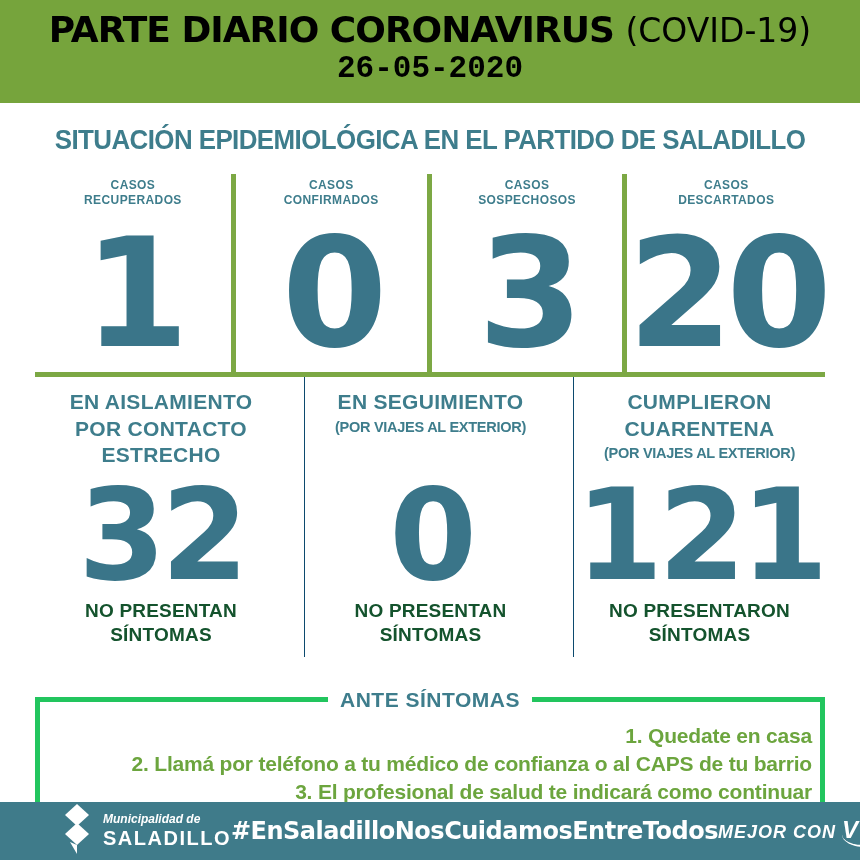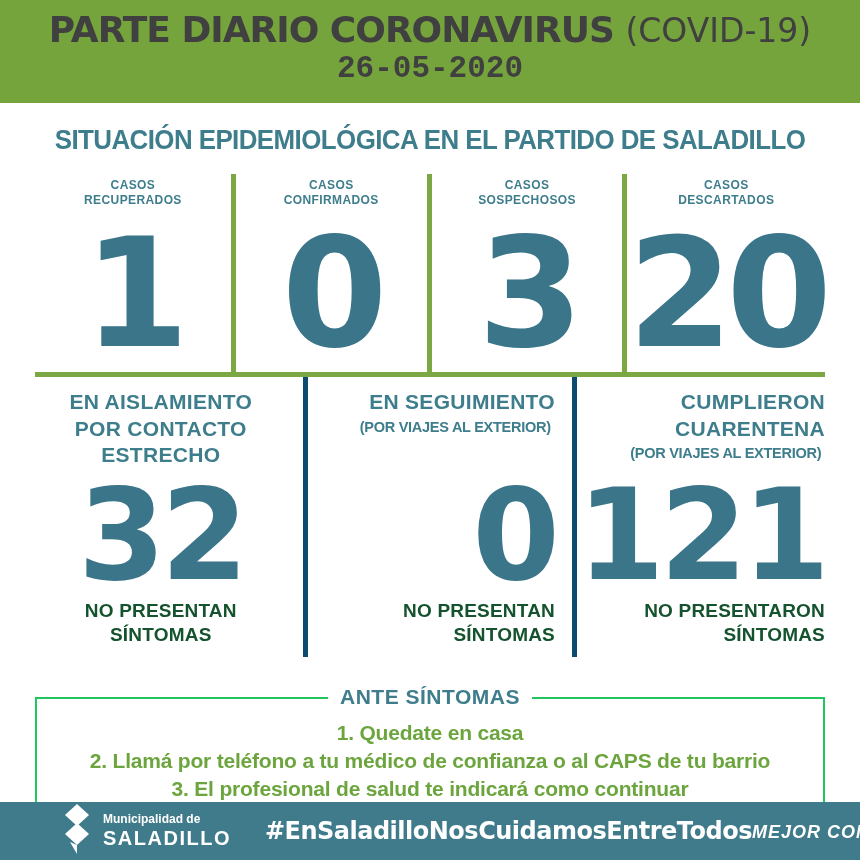--- a/index.html
+++ b/index.html
@@ -14,21 +14,21 @@
     height: 860px;
     margin: 0 auto;
     background: #ffffff;
     overflow: hidden;
   }
 
   
   .banner {
     height: 103px;
     background: #76A43C;
-    color: #404040;
+    color: #000000;
     text-align: center;
     padding-top: 10px;
     box-sizing: border-box;
   }
   .banner-line1 {
     font-family: "DejaVu Sans", "Liberation Sans", sans-serif;
     font-size: 36px;
     font-weight: 800;
     letter-spacing: -1px;
     line-height: 1.1;
@@ -99,21 +99,21 @@
   .row2 {
     display: grid;
     grid-template-columns: repeat(3, 1fr);
     margin: 0 35px;
     gap: 17px;
   }
   .row2 .col {
     text-align: center;
     padding-top: 12px;
   }
-  .row2 .col + .col { border-left: 5px solid #0c4a6e; text-align: right; }
+  .row2 .col + .col { border-left: 1px solid #0c4a6e; }
   .stat2-labelwrap { height: 96px; }
   .stat2-label {
     color: #3E7D8C;
     font-size: 21px;
     font-weight: 800;
     letter-spacing: 0.3px;
     line-height: 1.25;
     white-space: pre-line;
   }
   .stat2-sublabel {
@@ -140,22 +140,22 @@
     letter-spacing: 0.2px;
     line-height: 1.25;
     white-space: pre-line;
     padding: 4px 0 10px 0;
   }
 
   
   .symptoms-box {
     position: relative;
     margin: 40px 35px 0 35px;
-    border: 2px solid #22c55e;
-    text-align: center;
+    border: 5px solid #22c55e;
+    text-align: right;
     padding: 20px 8px 12px 8px;
   }
   .box-title {
     position: absolute;
     top: -14px;
     left: 50%;
     transform: translateX(-50%);
     background: #ffffff;
     padding: 0 12px;
     color: #3E7D8C;
@@ -185,30 +185,29 @@
     align-items: center;
     box-sizing: border-box;
     padding: 0 42px 0 60px;
   }
   .footer-logo {
     display: flex;
     align-items: center;
     gap: 9px;
     flex: 0 0 auto;
   }
-  .org-line1 { font-size: 12px; font-weight: 700; line-height: 1.15; }
+  .org-line1 { font-size: 12px; font-weight: 700; line-height: 1.15; font-style: italic; }
   .org-line2 { font-size: 20px; font-weight: 700; letter-spacing: 1.5px; line-height: 1.1; }
   .footer-hashtag {
     flex: 1 1 auto;
     text-align: left;
     font-family: "DejaVu Sans", "Liberation Sans", sans-serif;
     font-size: 24px;
     font-weight: 800;
     letter-spacing: -0.5px;
-    margin-left: 34px;
   }
   .footer-slogan {
     flex: 0 0 auto;
     font-style: italic;
     display: flex;
     align-items: baseline;
     gap: 6px;
   }
   .slogan-prefix {
     font-size: 18px;

